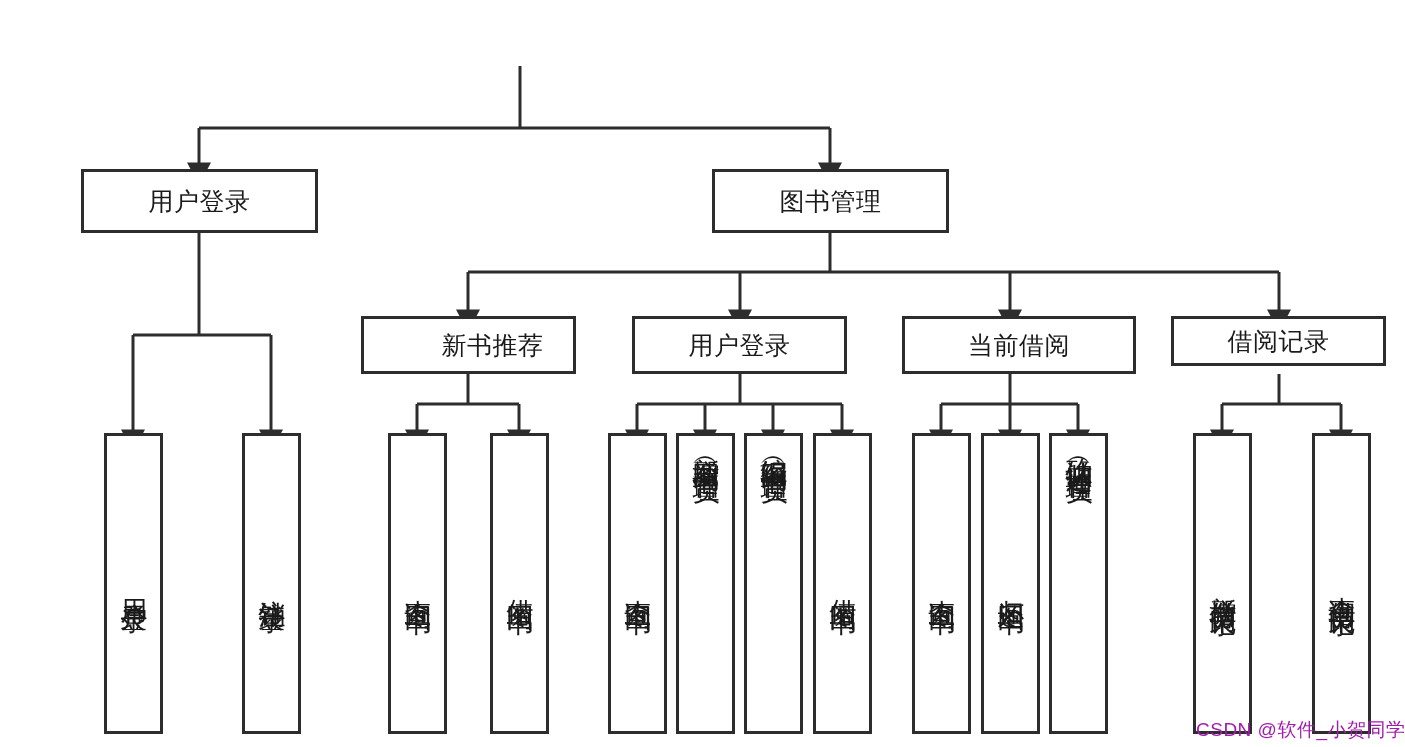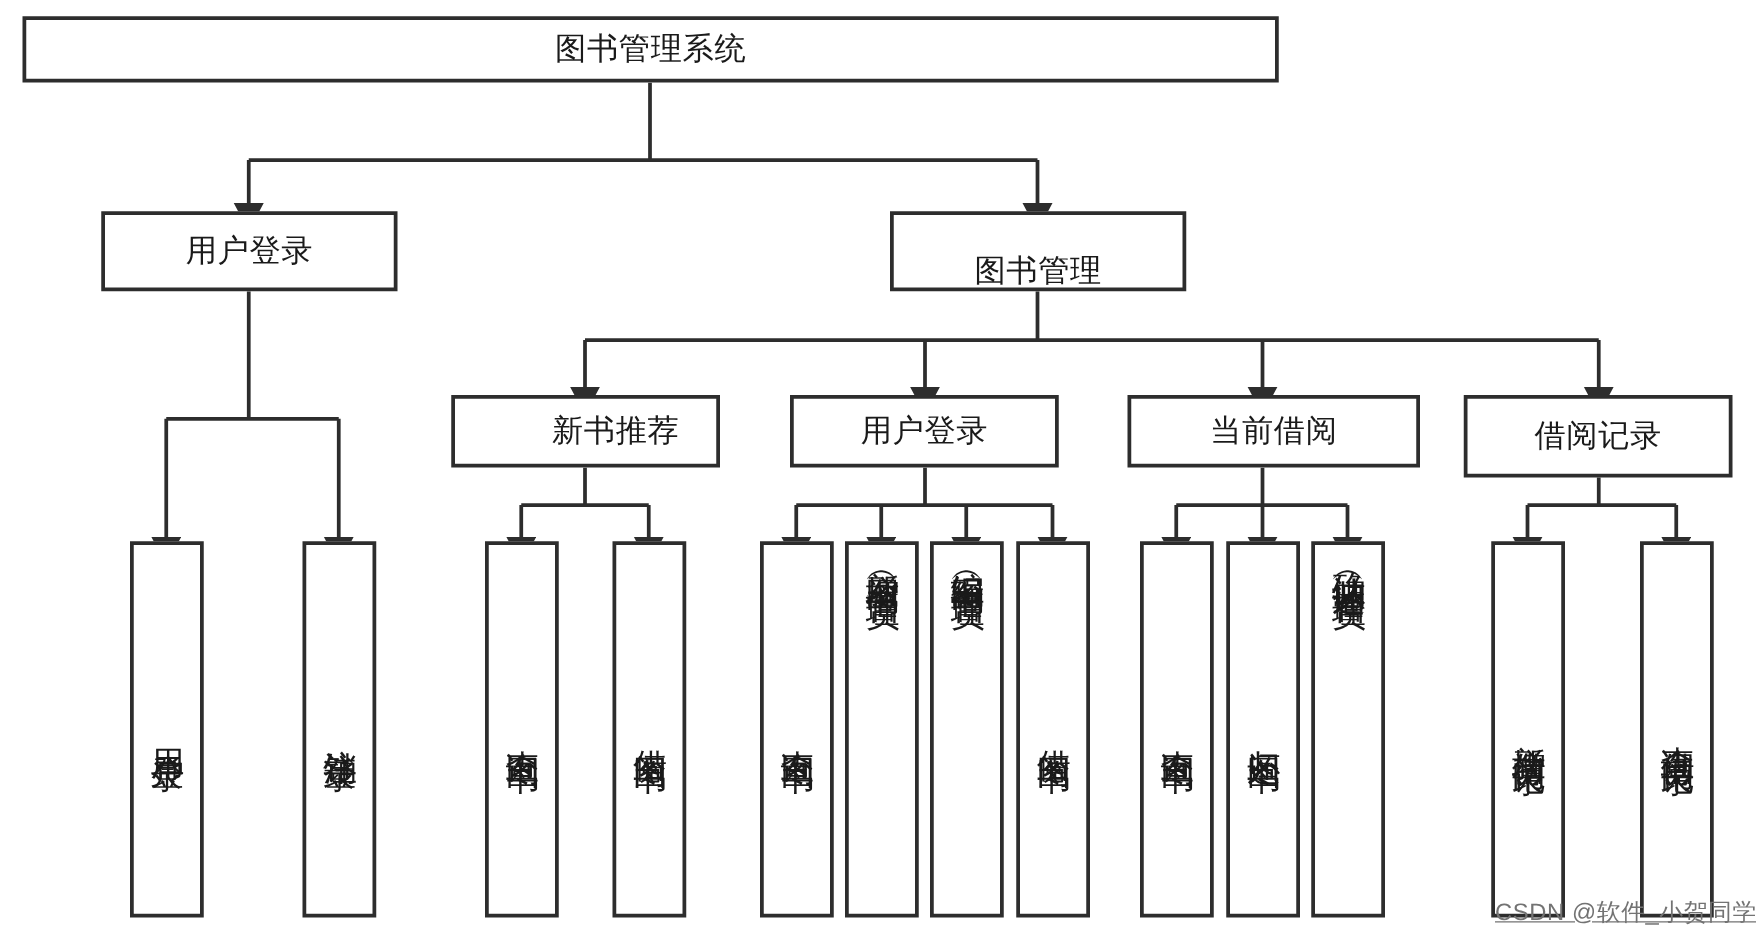--- a/index.html
+++ b/index.html
@@ -56,24 +56,23 @@
     line-height: 1.0;
     letter-spacing: 3px;
     margin: 0 auto;
   }
   .node.vertical.centered {
     align-items: center;
   }
   .watermark {
     position: absolute;
     font-size: 19px;
-    color: #737373;
+    color: #a21caf;
     white-space: nowrap;
     letter-spacing: 0.5px;
-    text-decoration: underline;
   }
 </style>
 </head>
 <body>
 
 <div id="diagram-root">
 
   <svg id="wires" viewBox="0 0 1405 747" xmlns="http://www.w3.org/2000/svg">
     <defs>
       <marker id="arrowhead" markerWidth="10" markerHeight="10" refX="1.2" refY="4" orient="auto" markerUnits="strokeWidth">
@@ -120,45 +119,42 @@
       <path d="M1010,404 L1010,433" marker-end="url(#arrowhead)"></path>
       <path d="M1078,404 L1078,433" marker-end="url(#arrowhead)"></path>
 
       <path d="M1279,374 L1279,404"></path>
       <path d="M1222,404 L1341,404"></path>
       <path d="M1222,404 L1222,433" marker-end="url(#arrowhead)"></path>
       <path d="M1341,404 L1341,433" marker-end="url(#arrowhead)"></path>
     </g>
   </svg>
 
-  <div class="node horizontal" style="left:18px; top:13px; width:1005px; height:53px;">
-    <span class="node-label">图书管理系统</span>
-  </div>
 
   <div class="node horizontal" style="left:81px; top:169px; width:237px; height:64px;">
     <span class="node-label">用户登录</span>
   </div>
 
-  <div class="node horizontal" style="left:712px; top:169px; width:237px; height:64px;align-items:flex-end;">
+  <div class="node horizontal" style="left:712px; top:169px; width:237px; height:64px;">
     <span class="node-label">图书管理</span>
   </div>
 
   <div class="node horizontal" style="left:361px; top:316px; width:215px; height:58px;padding-left:48px;">
     <span class="node-label">新书推荐</span>
   </div>
 
   <div class="node horizontal" style="left:632px; top:316px; width:215px; height:58px;">
     <span class="node-label">用户登录</span>
   </div>
 
   <div class="node horizontal" style="left:902px; top:316px; width:234px; height:58px;">
     <span class="node-label">当前借阅</span>
   </div>
 
-  <div class="node horizontal" style="left:1171px; top:316px; width:215px; height:66px;">
+  <div class="node horizontal" style="left:1171px; top:316px; width:215px; height:50px;">
     <span class="node-label">借阅记录</span>
   </div>
 
   <div class="node vertical centered" style="left:104px; top:433px; width:59px; height:301px;">
     <span class="node-label">用户登录</span>
   </div>
 
   <div class="node vertical centered" style="left:242px; top:433px; width:59px; height:301px;">
     <span class="node-label">注销登录</span>
   </div>

